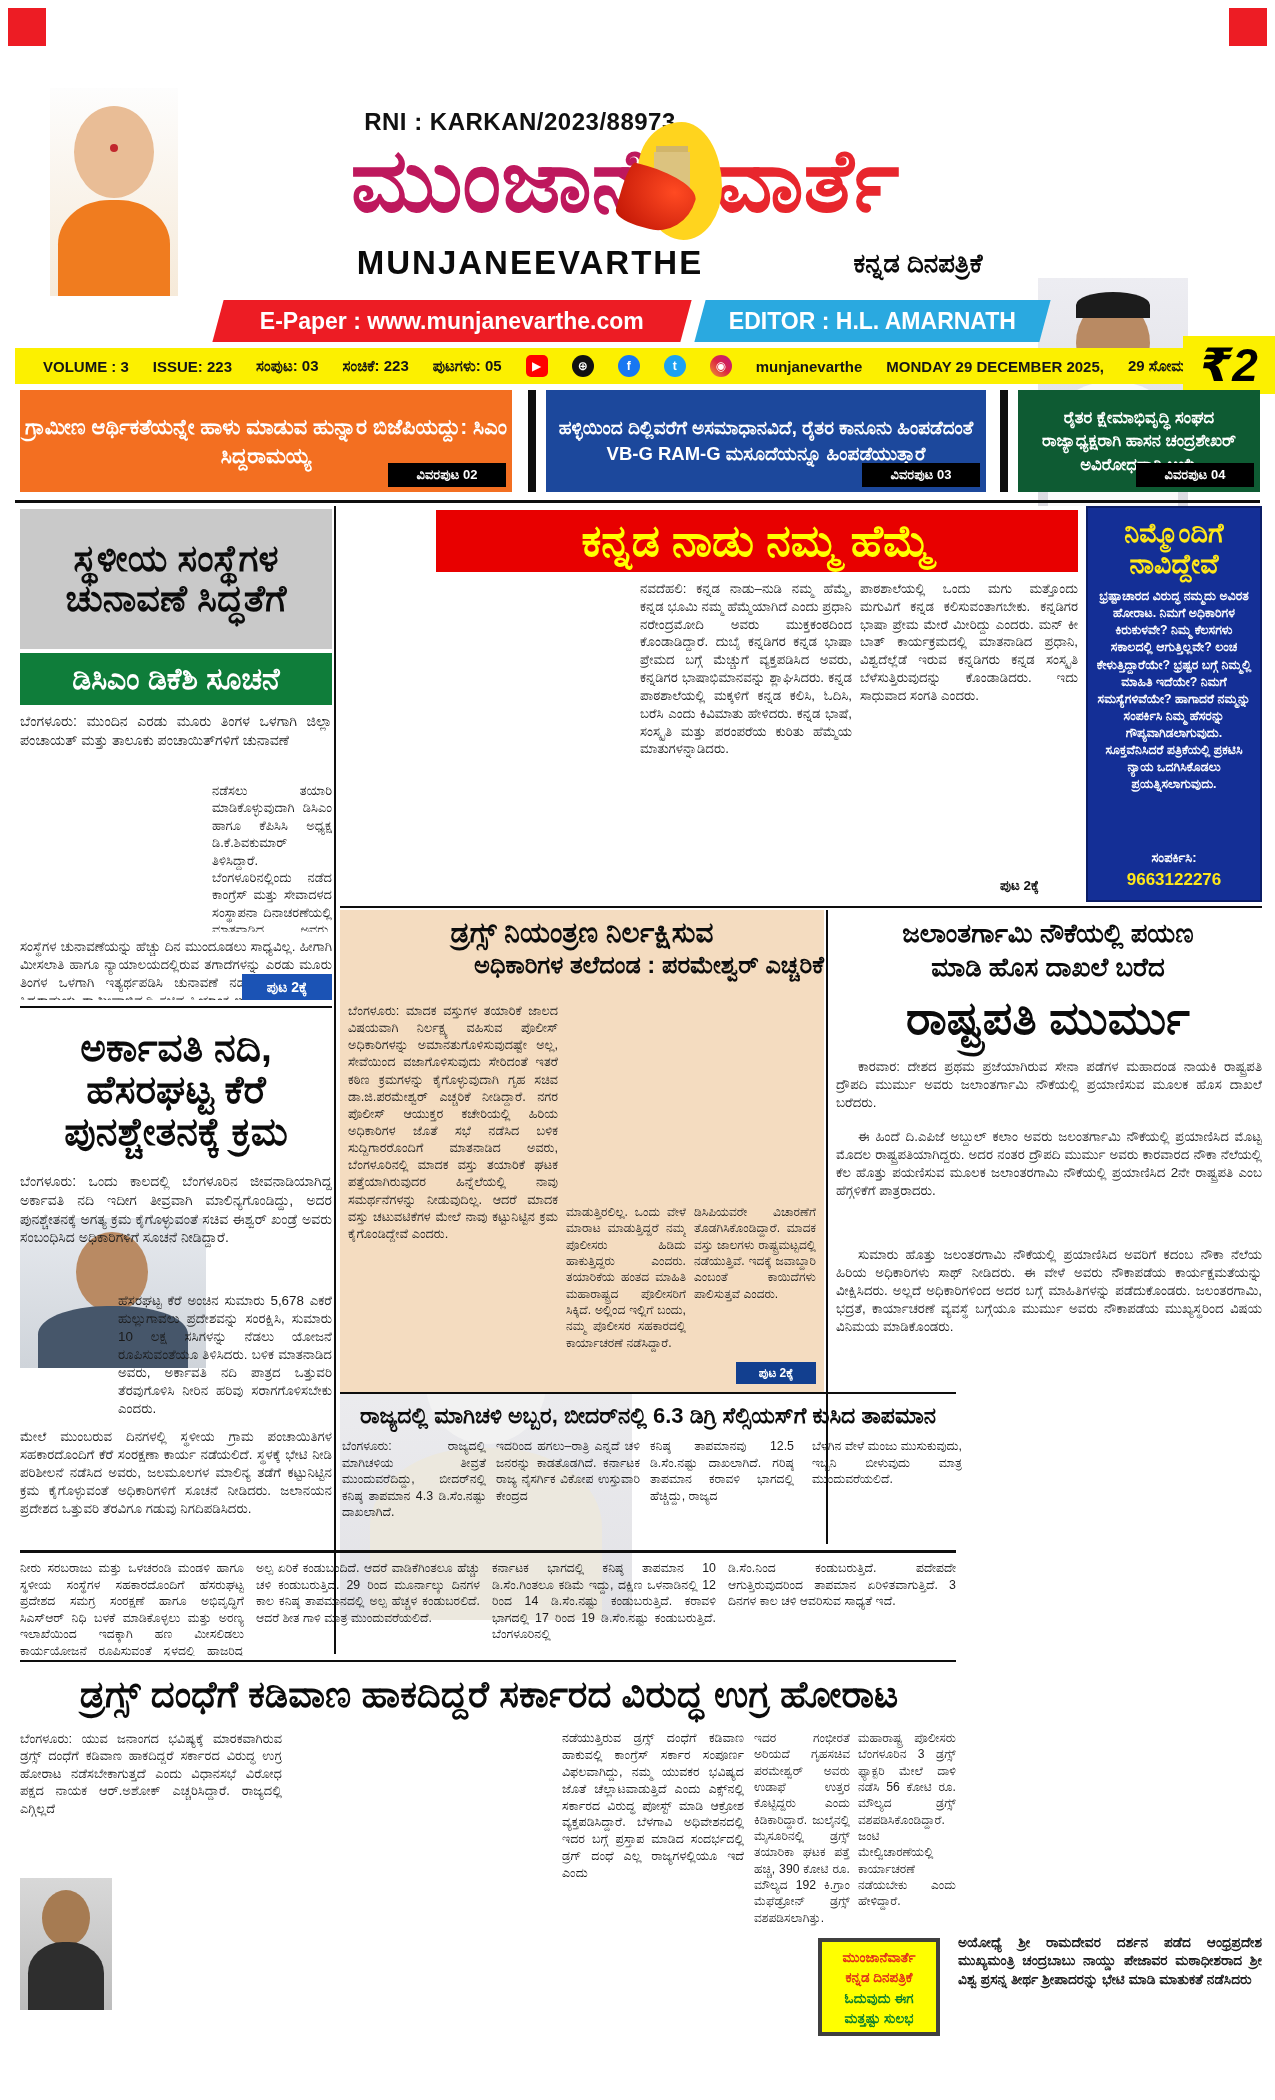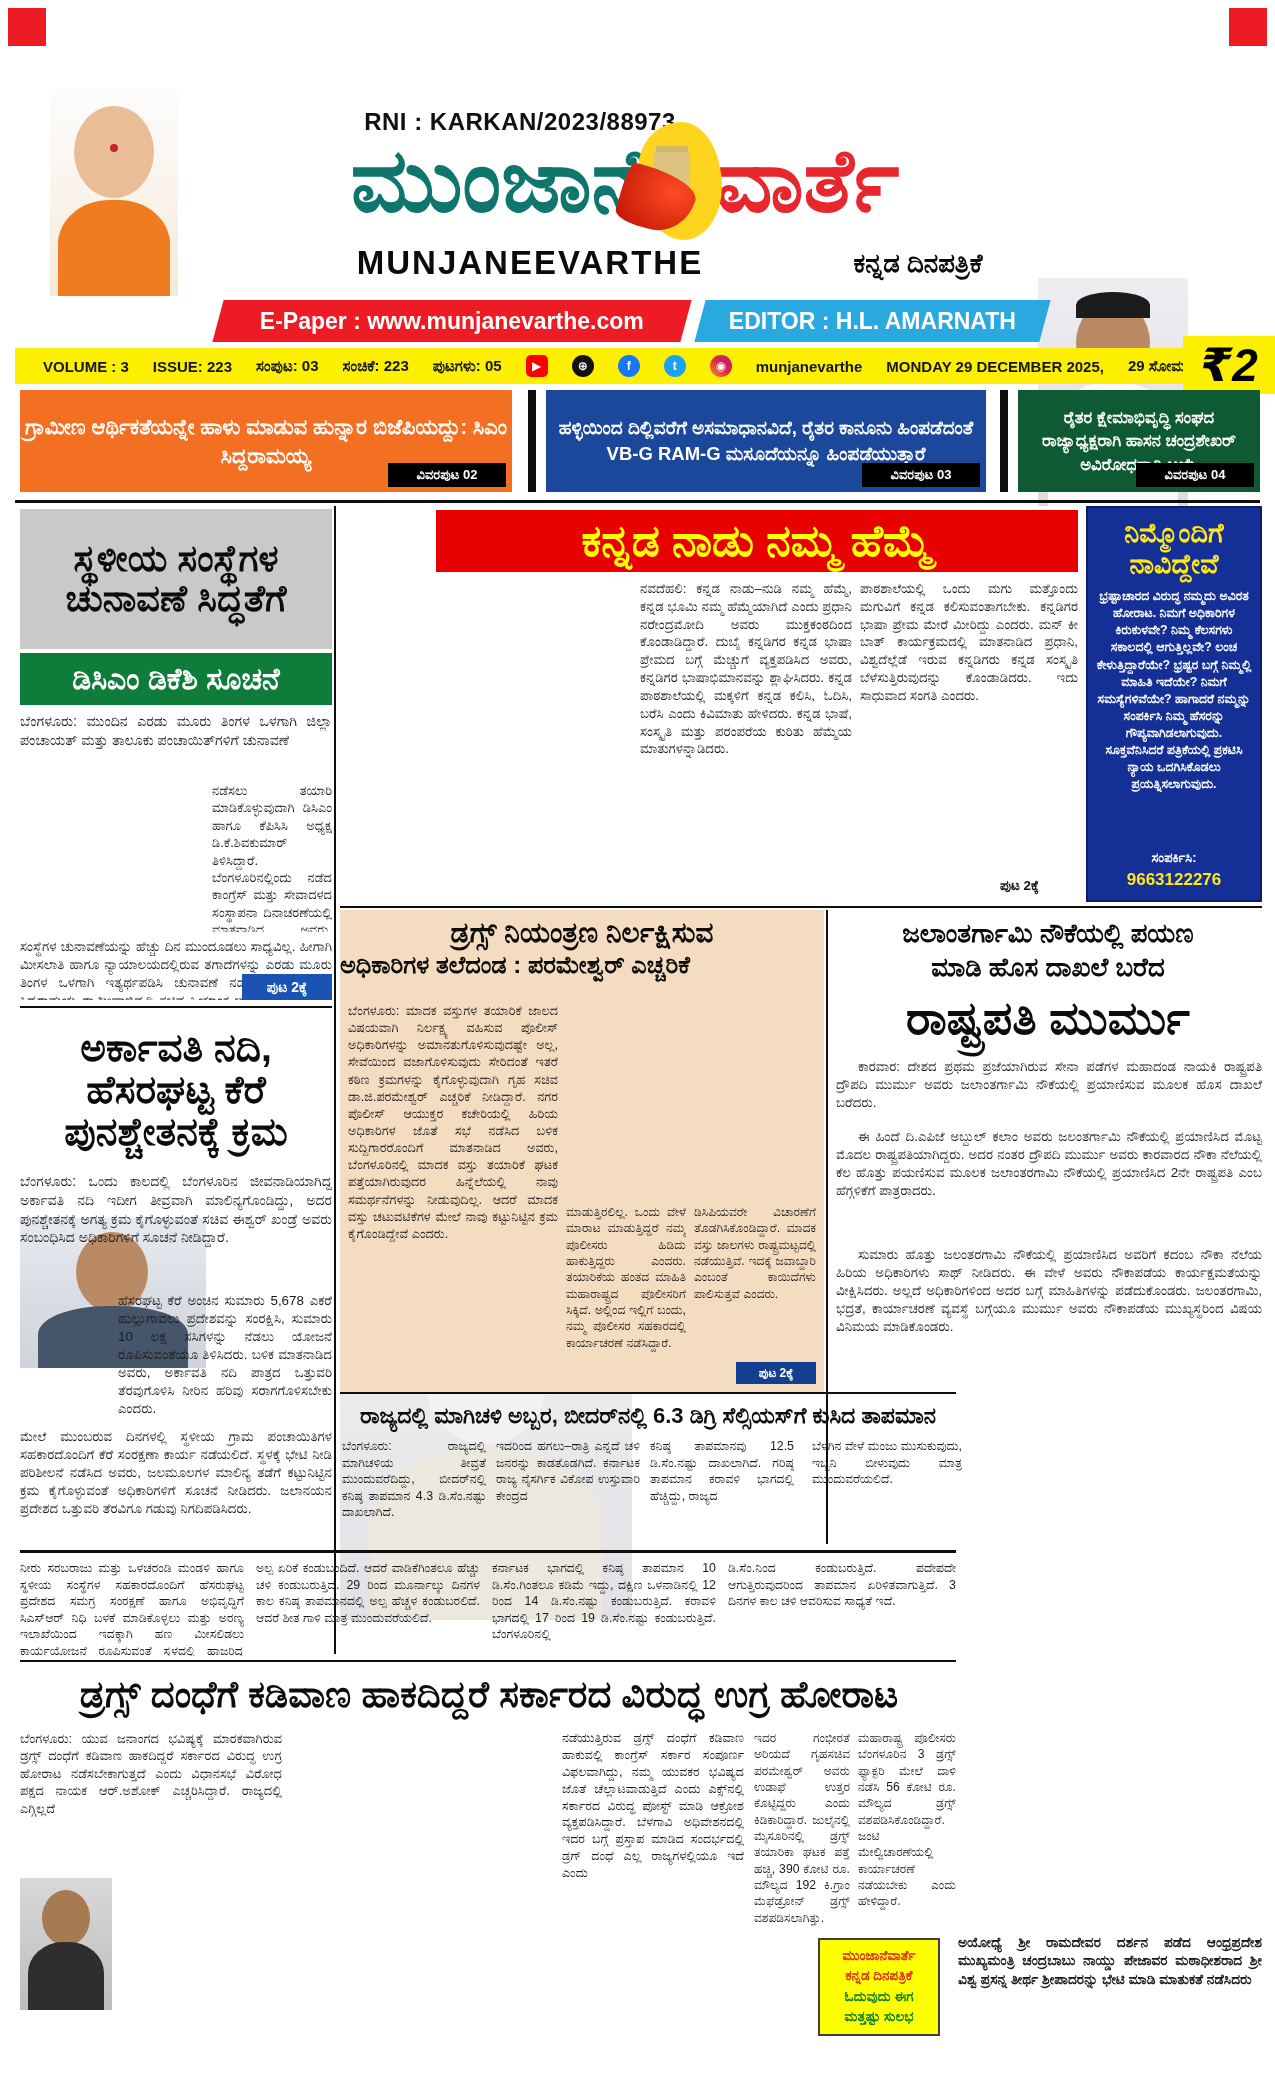--- a/index.html
+++ b/index.html
@@ -7,21 +7,21 @@
         font-family:"Liberation Sans","DejaVu Sans",sans-serif;color:#111}
   .abs{position:absolute}
   .just{text-align:justify;text-justify:inter-word}
   .ovh{overflow:hidden}
   .ctr{display:flex;align-items:center;justify-content:center;text-align:center}
   .kn-head{font-weight:800;color:#0c0c0c;line-height:1.08}
   .corner{position:absolute;width:38px;height:38px;background:#ed1c24}
   
   .rni{font-weight:700;font-size:24px;letter-spacing:.5px;text-align:center}
   .logo-row{display:flex;align-items:center;justify-content:center}
-  .logo-blue{color:#0f766e;font-size:88px;font-weight:900;line-height:1}
+  .logo-blue{color:#be185d;font-size:88px;font-weight:900;line-height:1}
   .logo-red{color:#e8262d;font-size:88px;font-weight:900;line-height:1}
   .map-graphic{width:84px;height:118px;background:#ffd41e;position:relative;margin:0 -6px;
     border-radius:52% 48% 46% 54%/40% 55% 45% 60%;flex:0 0 auto}
   .map-graphic::before{content:"";position:absolute;left:16px;top:30px;width:36px;height:46px;
     background:#d9c28a;box-shadow:0 -8px 0 -2px #cdb273;opacity:.9}
   .map-graphic::after{content:"";position:absolute;left:-18px;top:48px;width:74px;height:60px;
     background:radial-gradient(ellipse at 70% 30%,#ff4a22,#bf1304);
     border-radius:10% 90% 60% 40%/60% 40% 80% 20%;transform:rotate(16deg)}
   .logo-en{font-size:33px;font-weight:800;letter-spacing:2px;text-align:center;color:#0b0b0b}
   .tagline{font-size:26px;font-weight:800;color:#0b0b0b}
@@ -46,21 +46,21 @@
   .body-txt{color:#1a1a1a;line-height:1.34}
   .tag-blue{background:#1b53b5;color:#fff;font-weight:700;display:flex;align-items:center;justify-content:center}
   .photo{position:relative;overflow:hidden}
   .head-c{position:absolute;border-radius:50%}
   .torso{position:absolute;border-radius:46% 46% 0 0}
   
   .contact{background:#142f96;border:2px solid #0b1d66;box-sizing:border-box;color:#fff;text-align:center}
   .contact .t{color:#ffe81a;font-size:27px;font-weight:900;line-height:1.15}
   .contact .b{font-size:12.4px;font-weight:700;line-height:1.38;margin-top:8px}
   .contact .ph{color:#ffe81a;font-size:17px;font-weight:900;margin-top:4px}
-  .promo{background:#ffff00;border:2px solid #404040;box-sizing:border-box;text-align:center;
+  .promo{background:#ffff00;border:4px solid #404040;box-sizing:border-box;text-align:center;
     font-weight:800;font-size:13.5px;line-height:1.5;padding-top:6px}
   .promo .r{color:#e02a1a}.promo .g{color:#0a7d2c}
 </style>
 </head>
 <body>
 
 <div class="page">
 
   <div class="corner" style="left:8px;top:8px"></div>
   <div class="corner" style="left:1229px;top:8px"></div>
@@ -174,21 +174,21 @@
     <div class="b ovh" style="height:262px">ಭ್ರಷ್ಟಾಚಾರದ ವಿರುದ್ಧ ನಮ್ಮದು ಅವಿರತ ಹೋರಾಟ. ನಿಮಗೆ ಅಧಿಕಾರಿಗಳ ಕಿರುಕುಳವೇ? ನಿಮ್ಮ ಕೆಲಸಗಳು ಸಕಾಲದಲ್ಲಿ ಆಗುತ್ತಿಲ್ಲವೇ? ಲಂಚ ಕೇಳುತ್ತಿದ್ದಾರೆಯೇ? ಭ್ರಷ್ಟರ ಬಗ್ಗೆ ನಿಮ್ಮಲ್ಲಿ ಮಾಹಿತಿ ಇದೆಯೇ? ನಿಮಗೆ ಸಮಸ್ಯೆಗಳಿವೆಯೇ? ಹಾಗಾದರೆ ನಮ್ಮನ್ನು ಸಂಪರ್ಕಿಸಿ ನಿಮ್ಮ ಹೆಸರನ್ನು ಗೌಪ್ಯವಾಗಿಡಲಾಗುವುದು. ಸೂಕ್ತವೆನಿಸಿದರೆ ಪತ್ರಿಕೆಯಲ್ಲಿ ಪ್ರಕಟಿಸಿ ನ್ಯಾಯ ಒದಗಿಸಿಕೊಡಲು ಪ್ರಯತ್ನಿಸಲಾಗುವುದು.</div>
     <div style="font-size:13px;font-weight:800">ಸಂಪರ್ಕಿಸಿ:</div>
     <div class="ph">9663122276</div>
   </div>
 
   <div class="abs hdiv" style="left:340px;top:906px;width:922px;height:2px"></div>
   <div class="abs vdiv" style="left:826px;top:910px;width:2px;height:634px"></div>
 
   <div class="abs" style="left:340px;top:910px;width:484px;height:482px;background:#f4dcc0">
     <div class="kn-head" style="font-size:28px;text-align:center;padding-top:8px">ಡ್ರಗ್ಸ್ ನಿಯಂತ್ರಣ ನಿರ್ಲಕ್ಷಿಸುವ</div>
-    <div class="kn-head" style="font-size:24px;text-align:left;padding-top:4px">ಅಧಿಕಾರಿಗಳ ತಲೆದಂಡ : ಪರಮೇಶ್ವರ್ ಎಚ್ಚರಿಕೆ</div>
+    <div class="kn-head" style="font-size:24px;text-align:right;padding-top:4px">ಅಧಿಕಾರಿಗಳ ತಲೆದಂಡ : ಪರಮೇಶ್ವರ್ ಎಚ್ಚರಿಕೆ</div>
   </div>
   <div class="abs just body-txt ovh" style="left:348px;top:1002px;width:210px;height:382px;font-size:12.8px">ಬೆಂಗಳೂರು: ಮಾದಕ ವಸ್ತುಗಳ ತಯಾರಿಕೆ ಜಾಲದ ವಿಷಯವಾಗಿ ನಿರ್ಲಕ್ಷ್ಯ ವಹಿಸುವ ಪೊಲೀಸ್ ಅಧಿಕಾರಿಗಳನ್ನು ಅಮಾನತುಗೊಳಿಸುವುದಷ್ಟೇ ಅಲ್ಲ, ಸೇವೆಯಿಂದ ವಜಾಗೊಳಿಸುವುದು ಸೇರಿದಂತೆ ಇತರೆ ಕಠಿಣ ಕ್ರಮಗಳನ್ನು ಕೈಗೊಳ್ಳುವುದಾಗಿ ಗೃಹ ಸಚಿವ ಡಾ.ಜಿ.ಪರಮೇಶ್ವರ್ ಎಚ್ಚರಿಕೆ ನೀಡಿದ್ದಾರೆ. ನಗರ ಪೊಲೀಸ್ ಆಯುಕ್ತರ ಕಚೇರಿಯಲ್ಲಿ ಹಿರಿಯ ಅಧಿಕಾರಿಗಳ ಜೊತೆ ಸಭೆ ನಡೆಸಿದ ಬಳಿಕ ಸುದ್ದಿಗಾರರೊಂದಿಗೆ ಮಾತನಾಡಿದ ಅವರು, ಬೆಂಗಳೂರಿನಲ್ಲಿ ಮಾದಕ ವಸ್ತು ತಯಾರಿಕೆ ಘಟಕ ಪತ್ತೆಯಾಗಿರುವುದರ ಹಿನ್ನೆಲೆಯಲ್ಲಿ ನಾವು ಸಮರ್ಥನೆಗಳನ್ನು ನೀಡುವುದಿಲ್ಲ. ಆದರೆ ಮಾದಕ ವಸ್ತು ಚಟುವಟಿಕೆಗಳ ಮೇಲೆ ನಾವು ಕಟ್ಟುನಿಟ್ಟಿನ ಕ್ರಮ ಕೈಗೊಂಡಿದ್ದೇವೆ ಎಂದರು.</div>
 
   <div class="abs just body-txt ovh" style="left:566px;top:1204px;width:120px;height:182px;font-size:12.2px">ಮಾಡುತ್ತಿರಲಿಲ್ಲ. ಒಂದು ವೇಳೆ ಮಾರಾಟ ಮಾಡುತ್ತಿದ್ದರೆ ನಮ್ಮ ಪೊಲೀಸರು ಹಿಡಿದು ಹಾಕುತ್ತಿದ್ದರು ಎಂದರು. ತಯಾರಿಕೆಯ ಹಂತದ ಮಾಹಿತಿ ಮಹಾರಾಷ್ಟ್ರದ ಪೊಲೀಸರಿಗೆ ಸಿಕ್ಕಿದೆ. ಅಲ್ಲಿಂದ ಇಲ್ಲಿಗೆ ಬಂದು, ನಮ್ಮ ಪೊಲೀಸರ ಸಹಕಾರದಲ್ಲಿ ಕಾರ್ಯಾಚರಣೆ ನಡೆಸಿದ್ದಾರೆ.</div>
   <div class="abs just body-txt ovh" style="left:694px;top:1204px;width:122px;height:150px;font-size:12.2px">ಡಿಸಿಪಿಯವರೇ ವಿಚಾರಣೆಗೆ ತೊಡಗಿಸಿಕೊಂಡಿದ್ದಾರೆ. ಮಾದಕ ವಸ್ತು ಜಾಲಗಳು ರಾಷ್ಟ್ರಮಟ್ಟದಲ್ಲಿ ನಡೆಯುತ್ತಿವೆ. ಇದಕ್ಕೆ ಜವಾಬ್ದಾರಿ ಎಂಬಂತೆ ಕಾಯಿದೆಗಳು ಪಾಲಿಸುತ್ತವೆ ಎಂದರು.</div>
   <div class="abs tag-blue" style="left:736px;top:1362px;width:80px;height:22px;font-size:12px;background:#123f8f">ಪುಟ 2ಕ್ಕೆ</div>
 
   <div class="abs kn-head ctr" style="left:834px;top:916px;width:428px;height:34px;font-size:26px">ಜಲಾಂತರ್ಗಾಮಿ ನೌಕೆಯಲ್ಲಿ ಪಯಣ</div>
   <div class="abs kn-head ctr" style="left:834px;top:950px;width:428px;height:34px;font-size:26px">ಮಾಡಿ ಹೊಸ ದಾಖಲೆ ಬರೆದ</div>
   <div class="abs kn-head ctr" style="left:834px;top:988px;width:428px;height:62px;font-size:46px;font-weight:900">ರಾಷ್ಟ್ರಪತಿ ಮುರ್ಮು</div>

